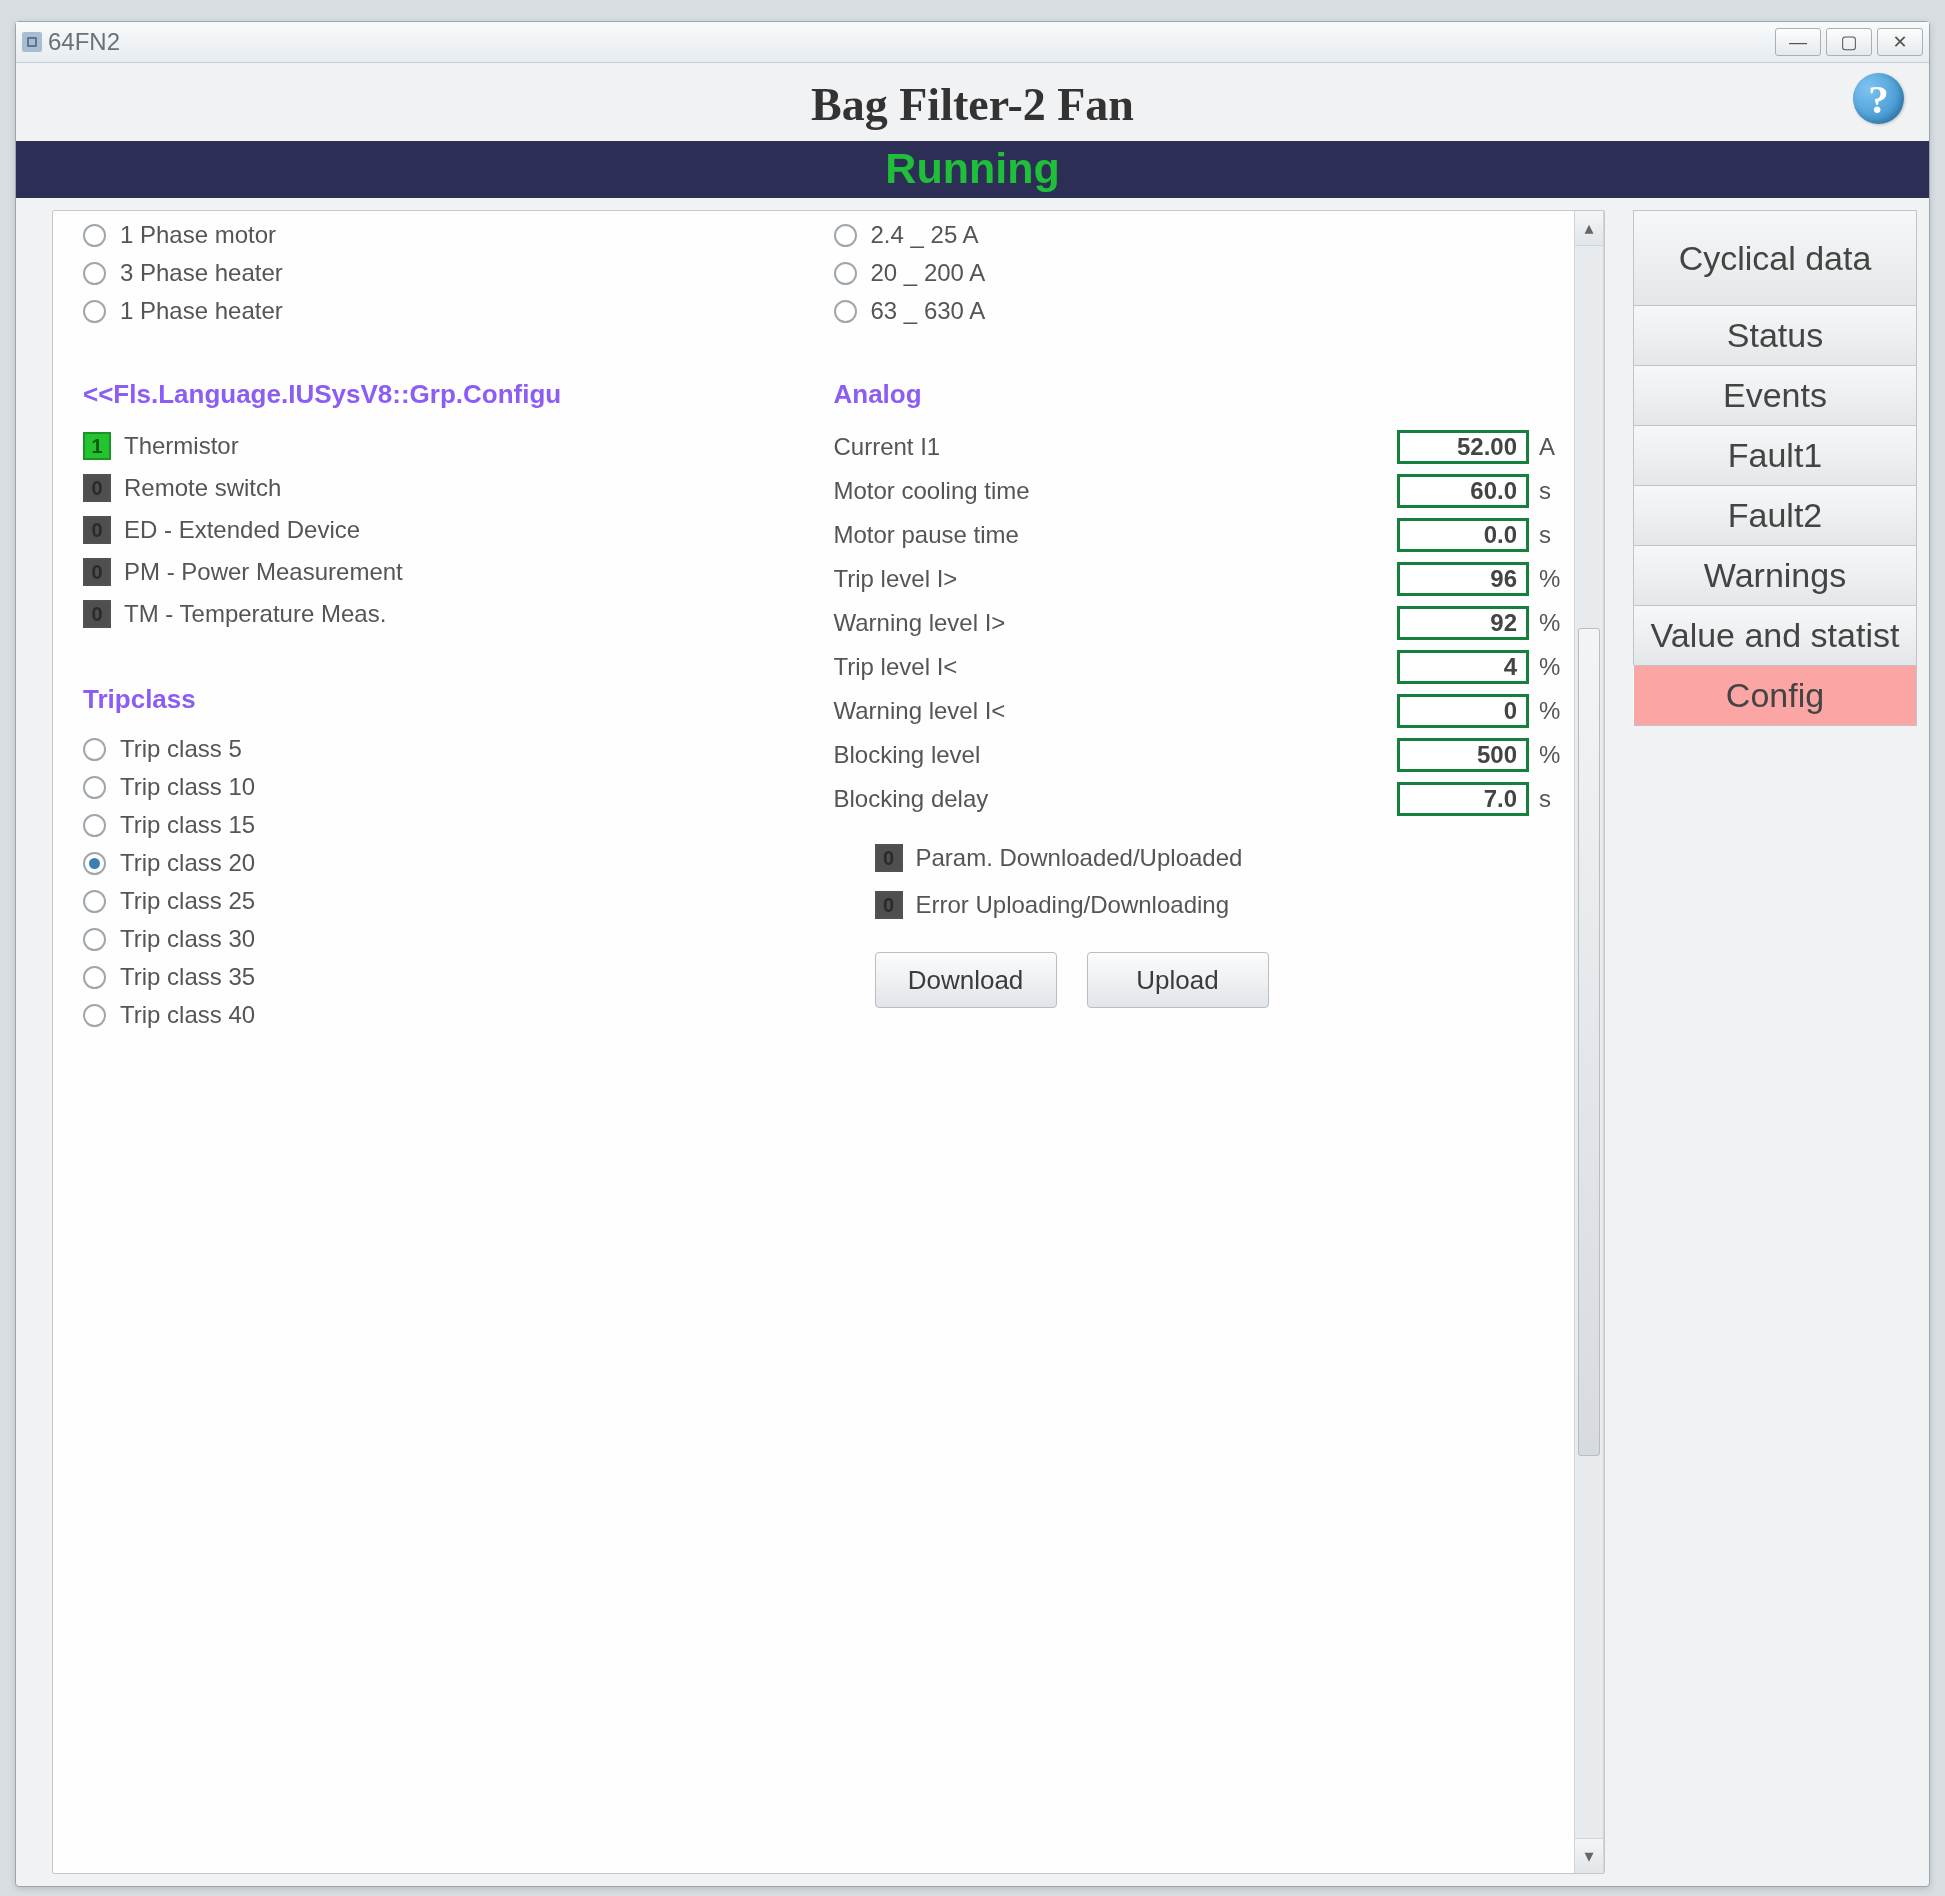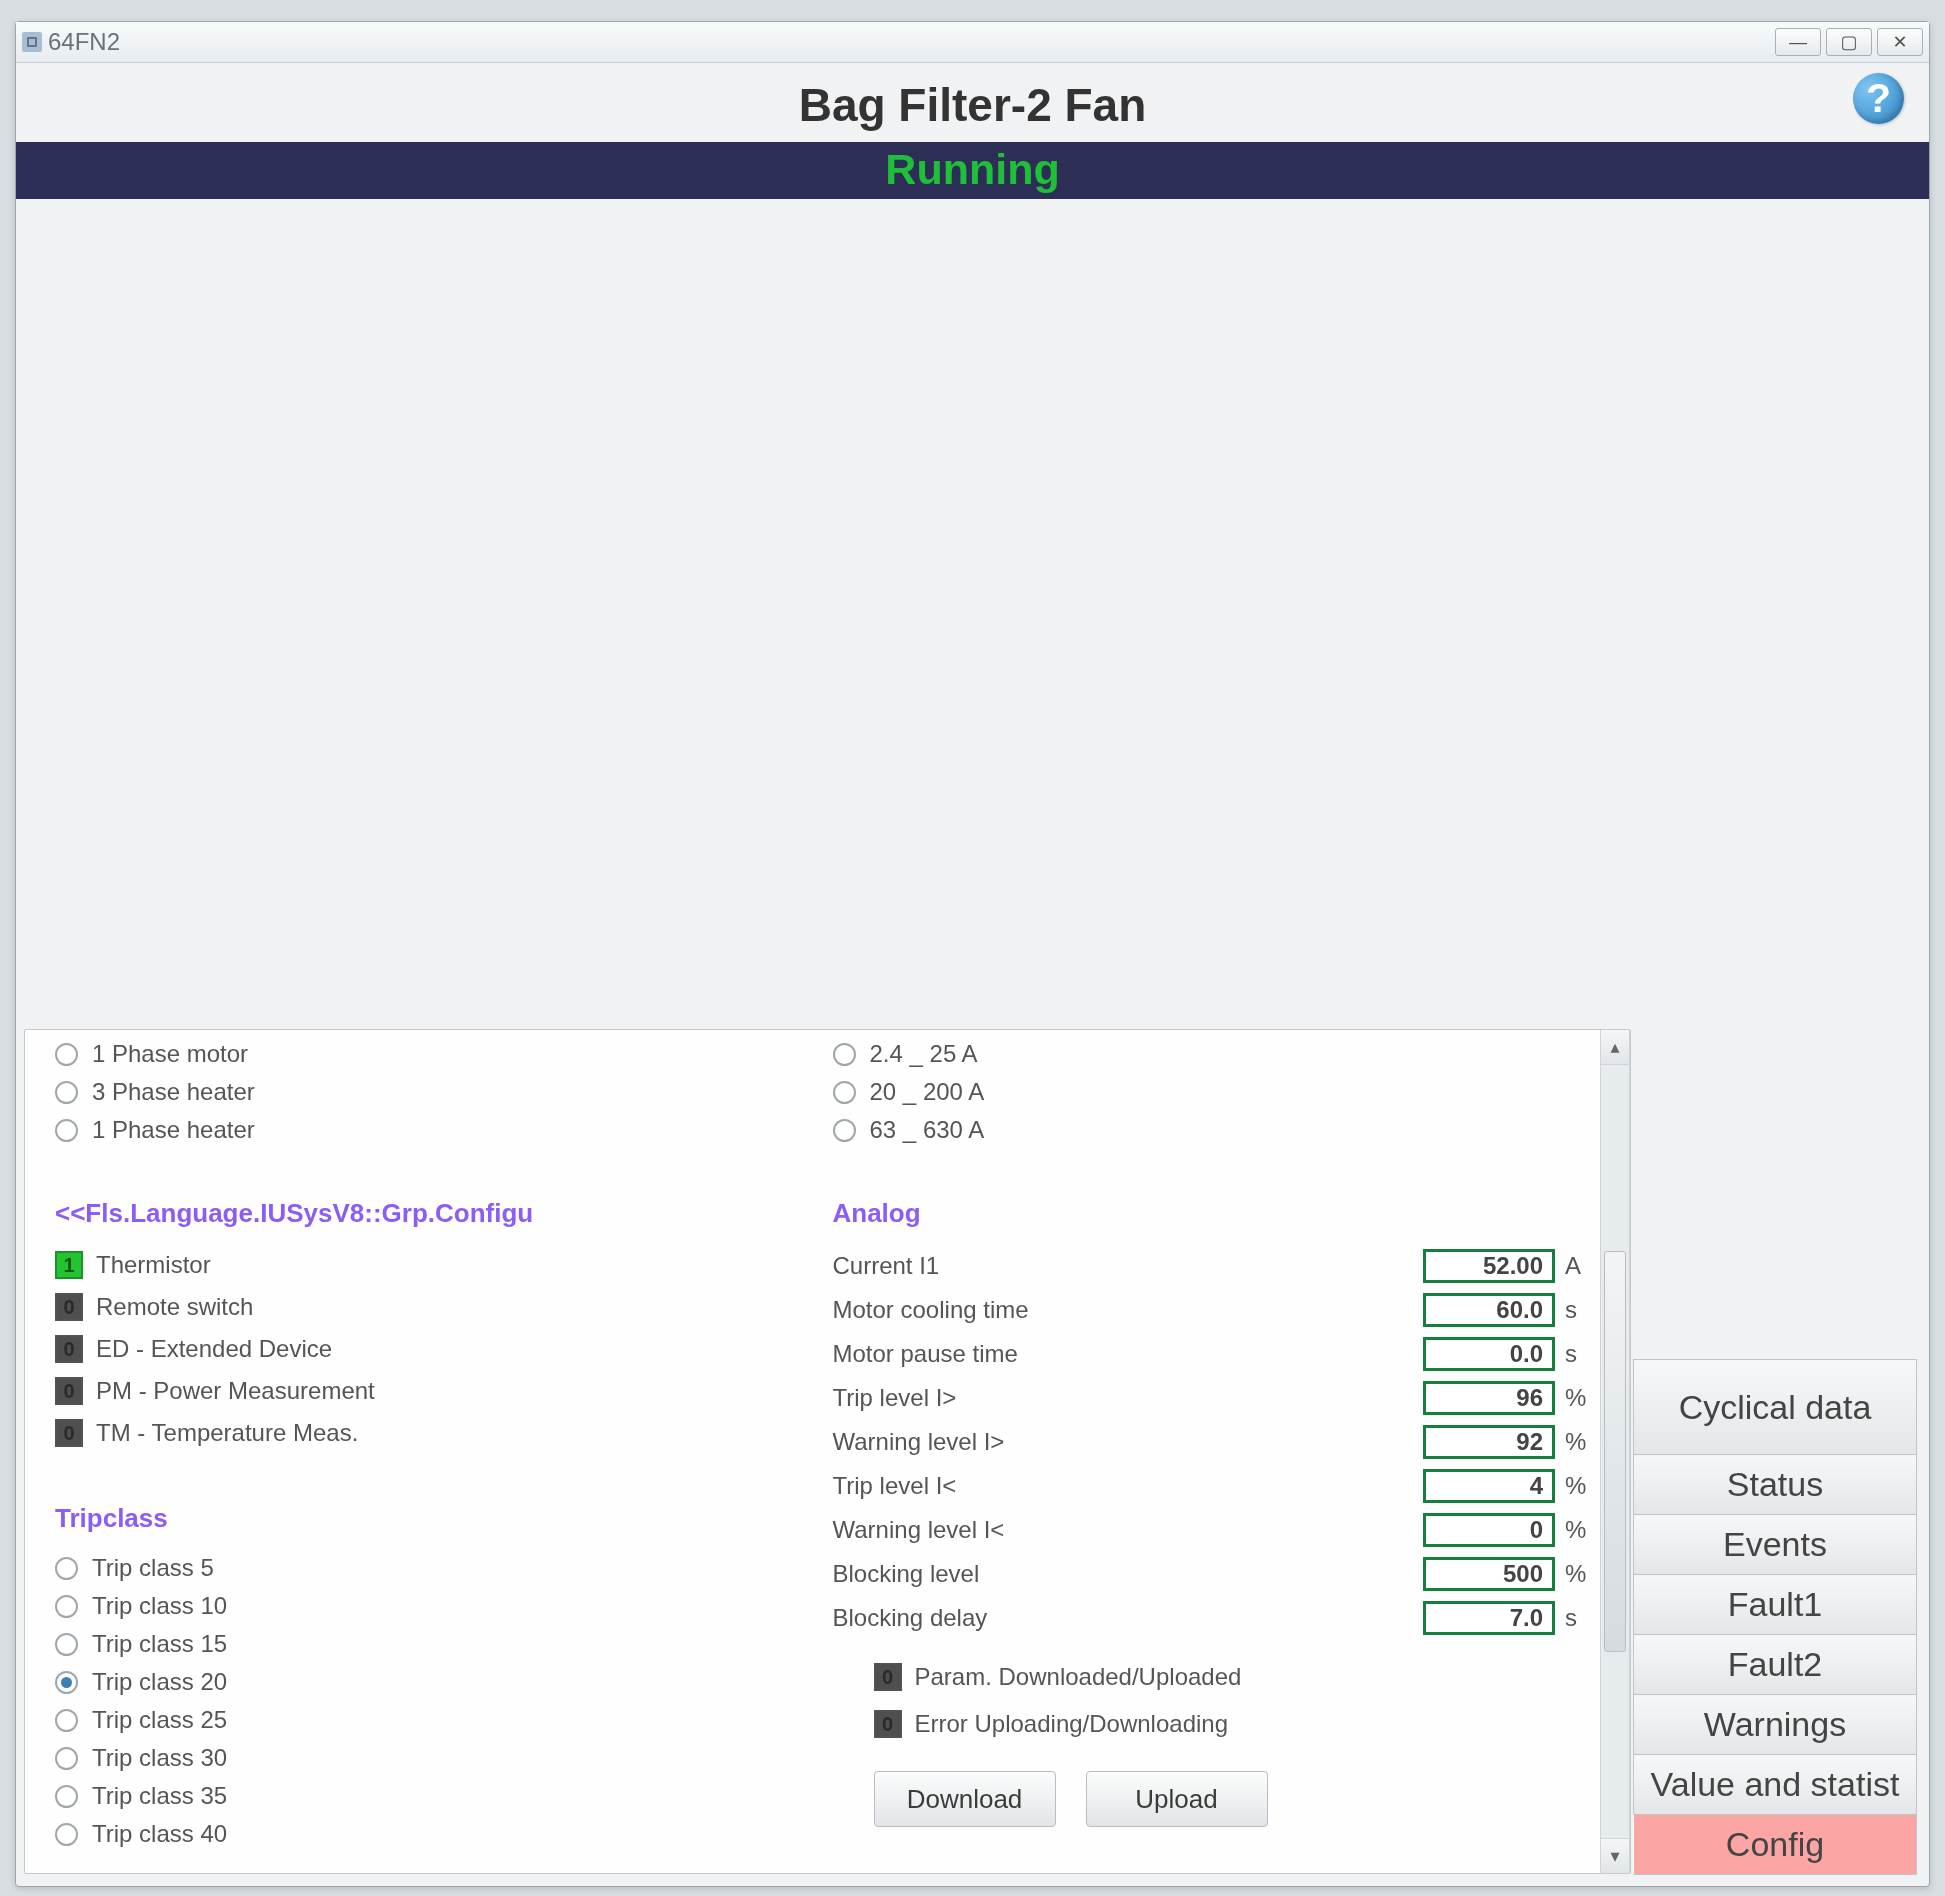--- a/index.html
+++ b/index.html
@@ -34,39 +34,39 @@
 .win-controls { display:flex; gap:5px;}
 .win-btn {
   width: 46px; height: 28px;
   border:1px solid #a8b0b7; border-radius:3px;
   background:linear-gradient(#fdfdfd,#e6e9ec);
   display:flex;align-items:center;justify-content:center;
   color:#555; font-size:18px;
 }
 .header {
   padding: 15px 21px 10px;
-  display:flex; align-items:flex-end; justify-content:center; position:relative;
+  display:flex; align-items:flex-end; justify-content:center; position:relative;font-family:Liberation Serif, serif;
 }
 .header-title { font-size: 46px; font-weight: bold; color:#333;}
 .help-icon {
   position:absolute; right:25px; top:10px;
   width:51px;height:51px;border-radius:50%;
   background:radial-gradient(circle at 30% 30%, #7fc4f2,#2b86c4);
   display:flex;align-items:center;justify-content:center;
   color:#fff;font-size:41px;font-weight:bold;
   box-shadow: inset -3px -3px 6px rgba(0,0,0,.2), 1px 1px 3px rgba(0,0,0,.2);
 }
 .status-bar {
   background:#2c2e55;
   text-align:center;
   padding: 3px 0 5px;
 }
 .status-text { color:#1fbf3a; font-size: 43px; font-weight:bold;}
 .body {
-  flex:1; display:flex; padding: 12px 12px 12px 8px; gap: 2px; min-height:0;align-items:flex-end;
+  flex:1; display:flex; padding: 12px 12px 12px 36px; gap: 28px; min-height:0;
 }
 .main-panel {
   flex:1;
   background:#fefefe;
   border:0.5px solid #c4c9ce;
   border-radius:2px;
   display:flex; min-height:0;
 }
 .cols { flex:1; display:flex; padding: 5px 5px 20px 30px; gap:15px;}
 .col { flex:1; display:flex; flex-direction:column; gap: 11px;}

